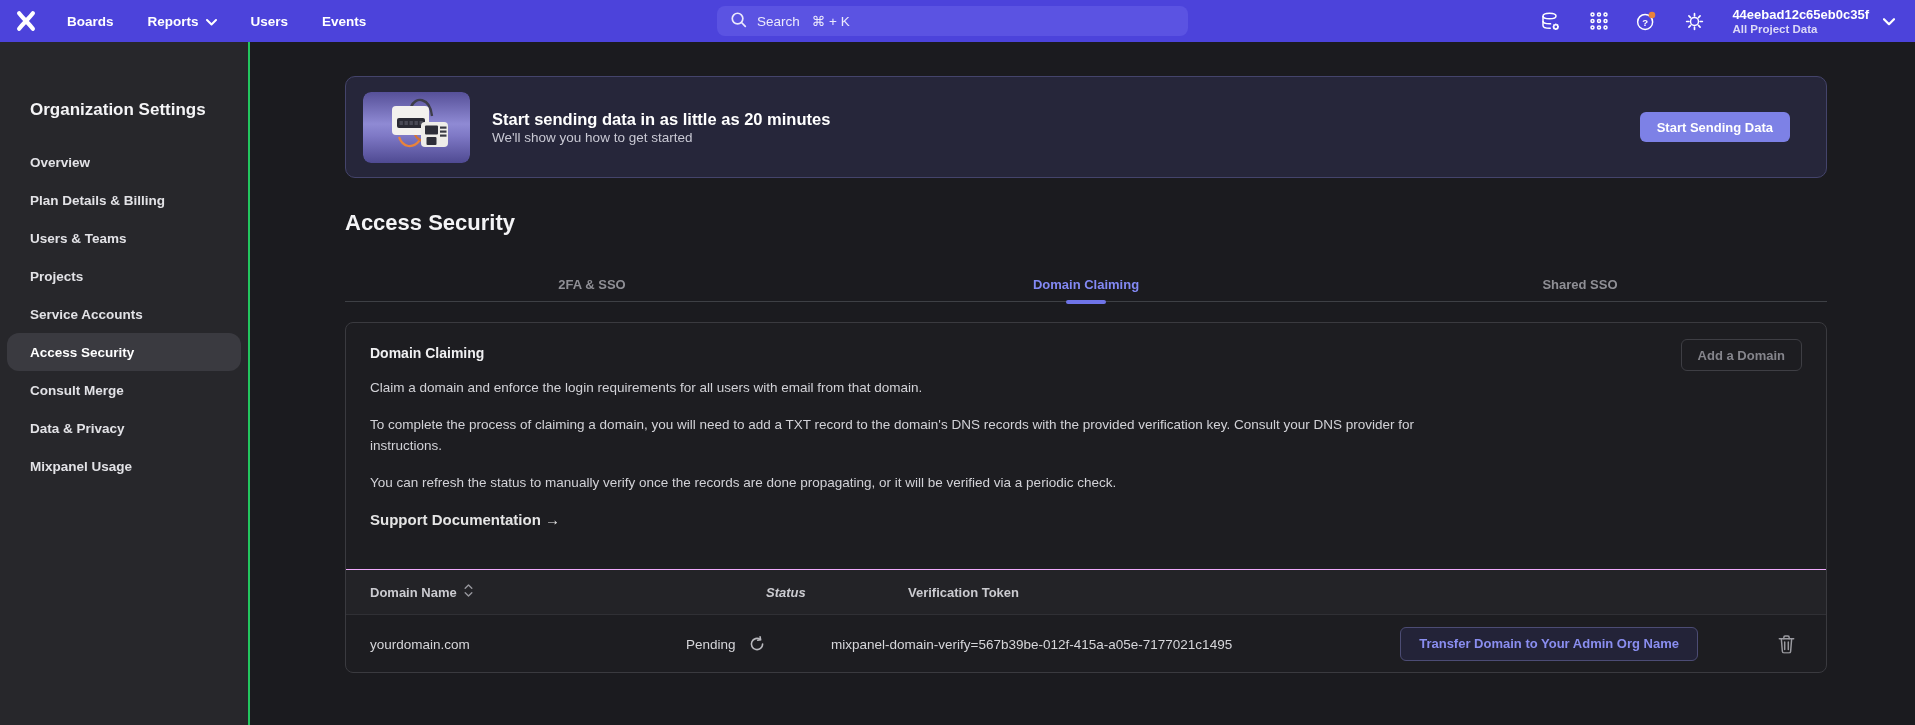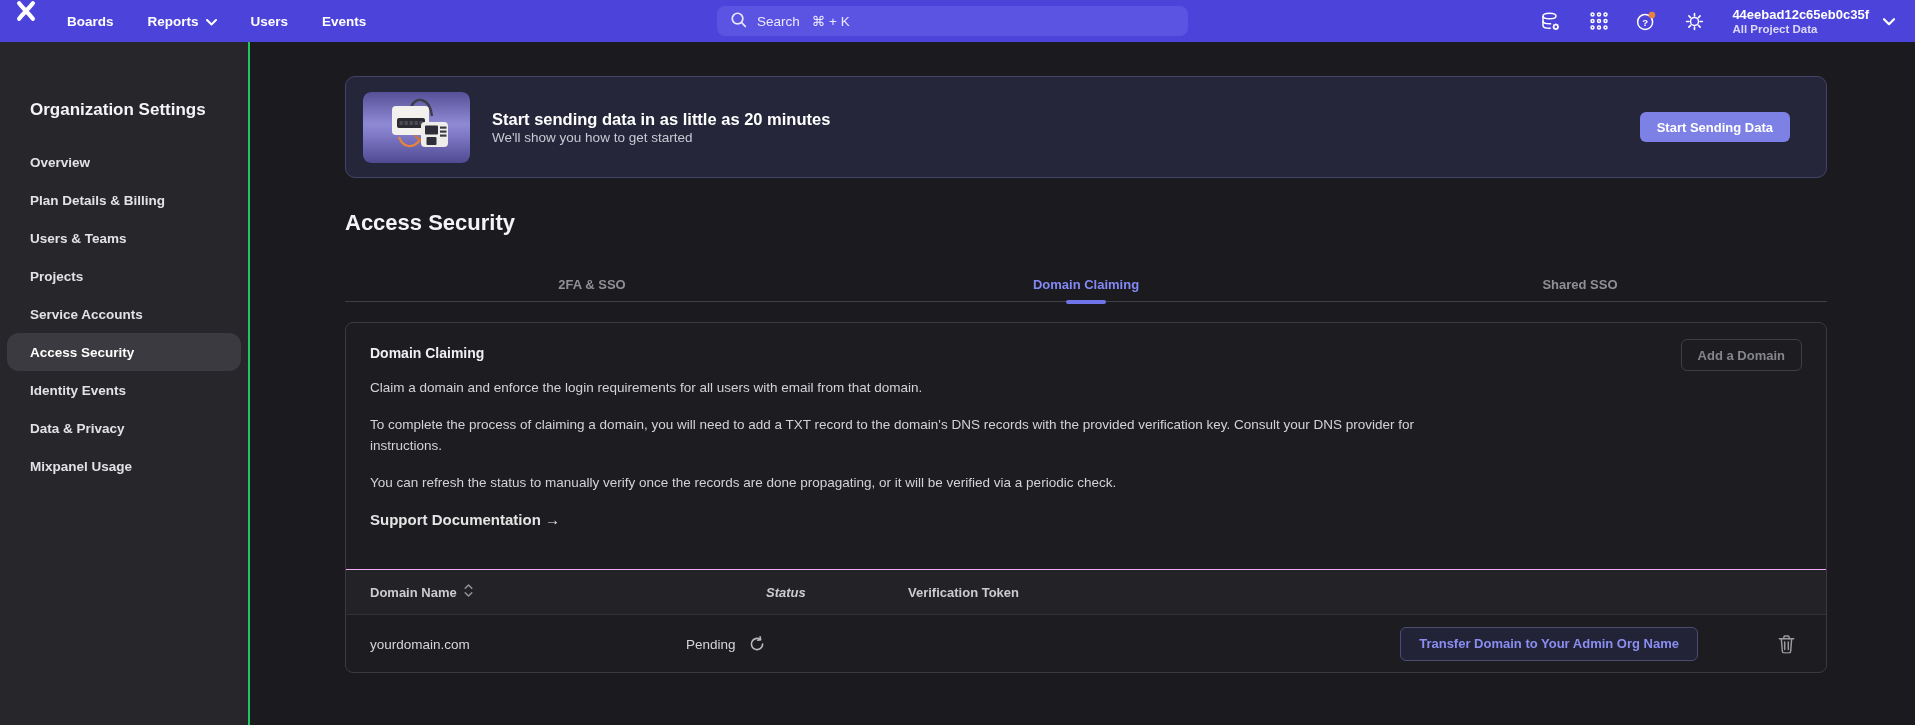--- a/index.html
+++ b/index.html
@@ -6,21 +6,21 @@
   html,body { margin:0; padding:0; background:#141416; }
   .screen {
     position:relative; width:1915px; height:725px; overflow:hidden;
     background:#1b1b1f; font-family:"Liberation Sans", sans-serif;
     -webkit-font-smoothing:antialiased;
   }
 
   
   .topnav {
     position:absolute; top:0; left:0; width:100%; height:42px;
-    background:#4c43db; display:flex; color:#fff;
+    background:#4c43db; display:flex; align-items:center; color:#fff;
   }
   .logo { margin-left:15px; width:22px; height:22px; display:flex; align-items:center; }
   .nav-links { display:flex; align-items:center; margin-left:30px; gap:34px; }
   .nav-link { font-size:13.5px; font-weight:600; color:#fff; cursor:pointer; display:flex; align-items:center; gap:7px; }
   .searchbar {
     position:absolute; left:717px; top:6px; width:471px; height:30px;
     background:#5b53e2; border-radius:8px; display:flex; align-items:center;
     padding-left:13px; gap:10px; cursor:text;
   }
   .searchbar .ph { font-size:13.5px; color:#ebe9fc; font-weight:500; }
@@ -208,21 +208,21 @@
 
   <div class="sidebar">
     <div class="sidebar-title">Organization Settings</div>
     <div class="side-list">
       <div class="side-item">Overview</div>
       <div class="side-item">Plan Details &amp; Billing</div>
       <div class="side-item">Users &amp; Teams</div>
       <div class="side-item">Projects</div>
       <div class="side-item">Service Accounts</div>
       <div class="side-item active">Access Security</div>
-      <div class="side-item">Identity Events</div>
+      <div class="side-item">Consult Merge</div>
       <div class="side-item">Data &amp; Privacy</div>
       <div class="side-item">Mixpanel Usage</div>
     </div>
   </div>
 
   <div class="banner">
     <div class="illus">
       <svg width="107" height="71" viewBox="0 0 107 71">
         <defs>
           <linearGradient id="illusbg" x1="0" y1="0" x2="0" y2="1">
@@ -294,20 +294,21 @@
       <div class="td c1">yourdomain.com</div>
       <div class="td c2">
         <span>Pending</span>
         <span class="refresh">
           <svg width="16" height="16" viewBox="0 0 16 16" fill="none" stroke="#b9b9be" stroke-width="1.6" stroke-linecap="round" stroke-linejoin="round">
             <path d="M13.6 8 A5.6 5.6 0 1 1 11.3 3.5"></path>
             <path d="M11.1 0.9 L11.6 3.8 L8.7 4.2"></path>
           </svg>
         </span>
       </div>
+      <div class="td c3">mixpanel-domain-verify=567b39be-012f-415a-a05e-7177021c1495</div>
       <div class="transfer-btn">Transfer Domain to Your Admin Org Name</div>
       <div class="trash-btn">
         <svg width="17" height="19" viewBox="0 0 16 18" fill="none" stroke="#9a9aa0" stroke-width="1.4" stroke-linecap="round" stroke-linejoin="round">
           <path d="M1.2 4 H14.8"></path>
           <path d="M5.5 4 V2.6 a1.1 1.1 0 0 1 1.1-1.1 h2.8 a1.1 1.1 0 0 1 1.1 1.1 V4"></path>
           <path d="M3.1 4 l1 12.1 a1.5 1.5 0 0 0 1.5 1.4 h4.8 a1.5 1.5 0 0 0 1.5-1.4 L12.9 4"></path>
           <path d="M6.3 7.2 v7"></path>
           <path d="M9.7 7.2 v7"></path>
         </svg>
       </div>

